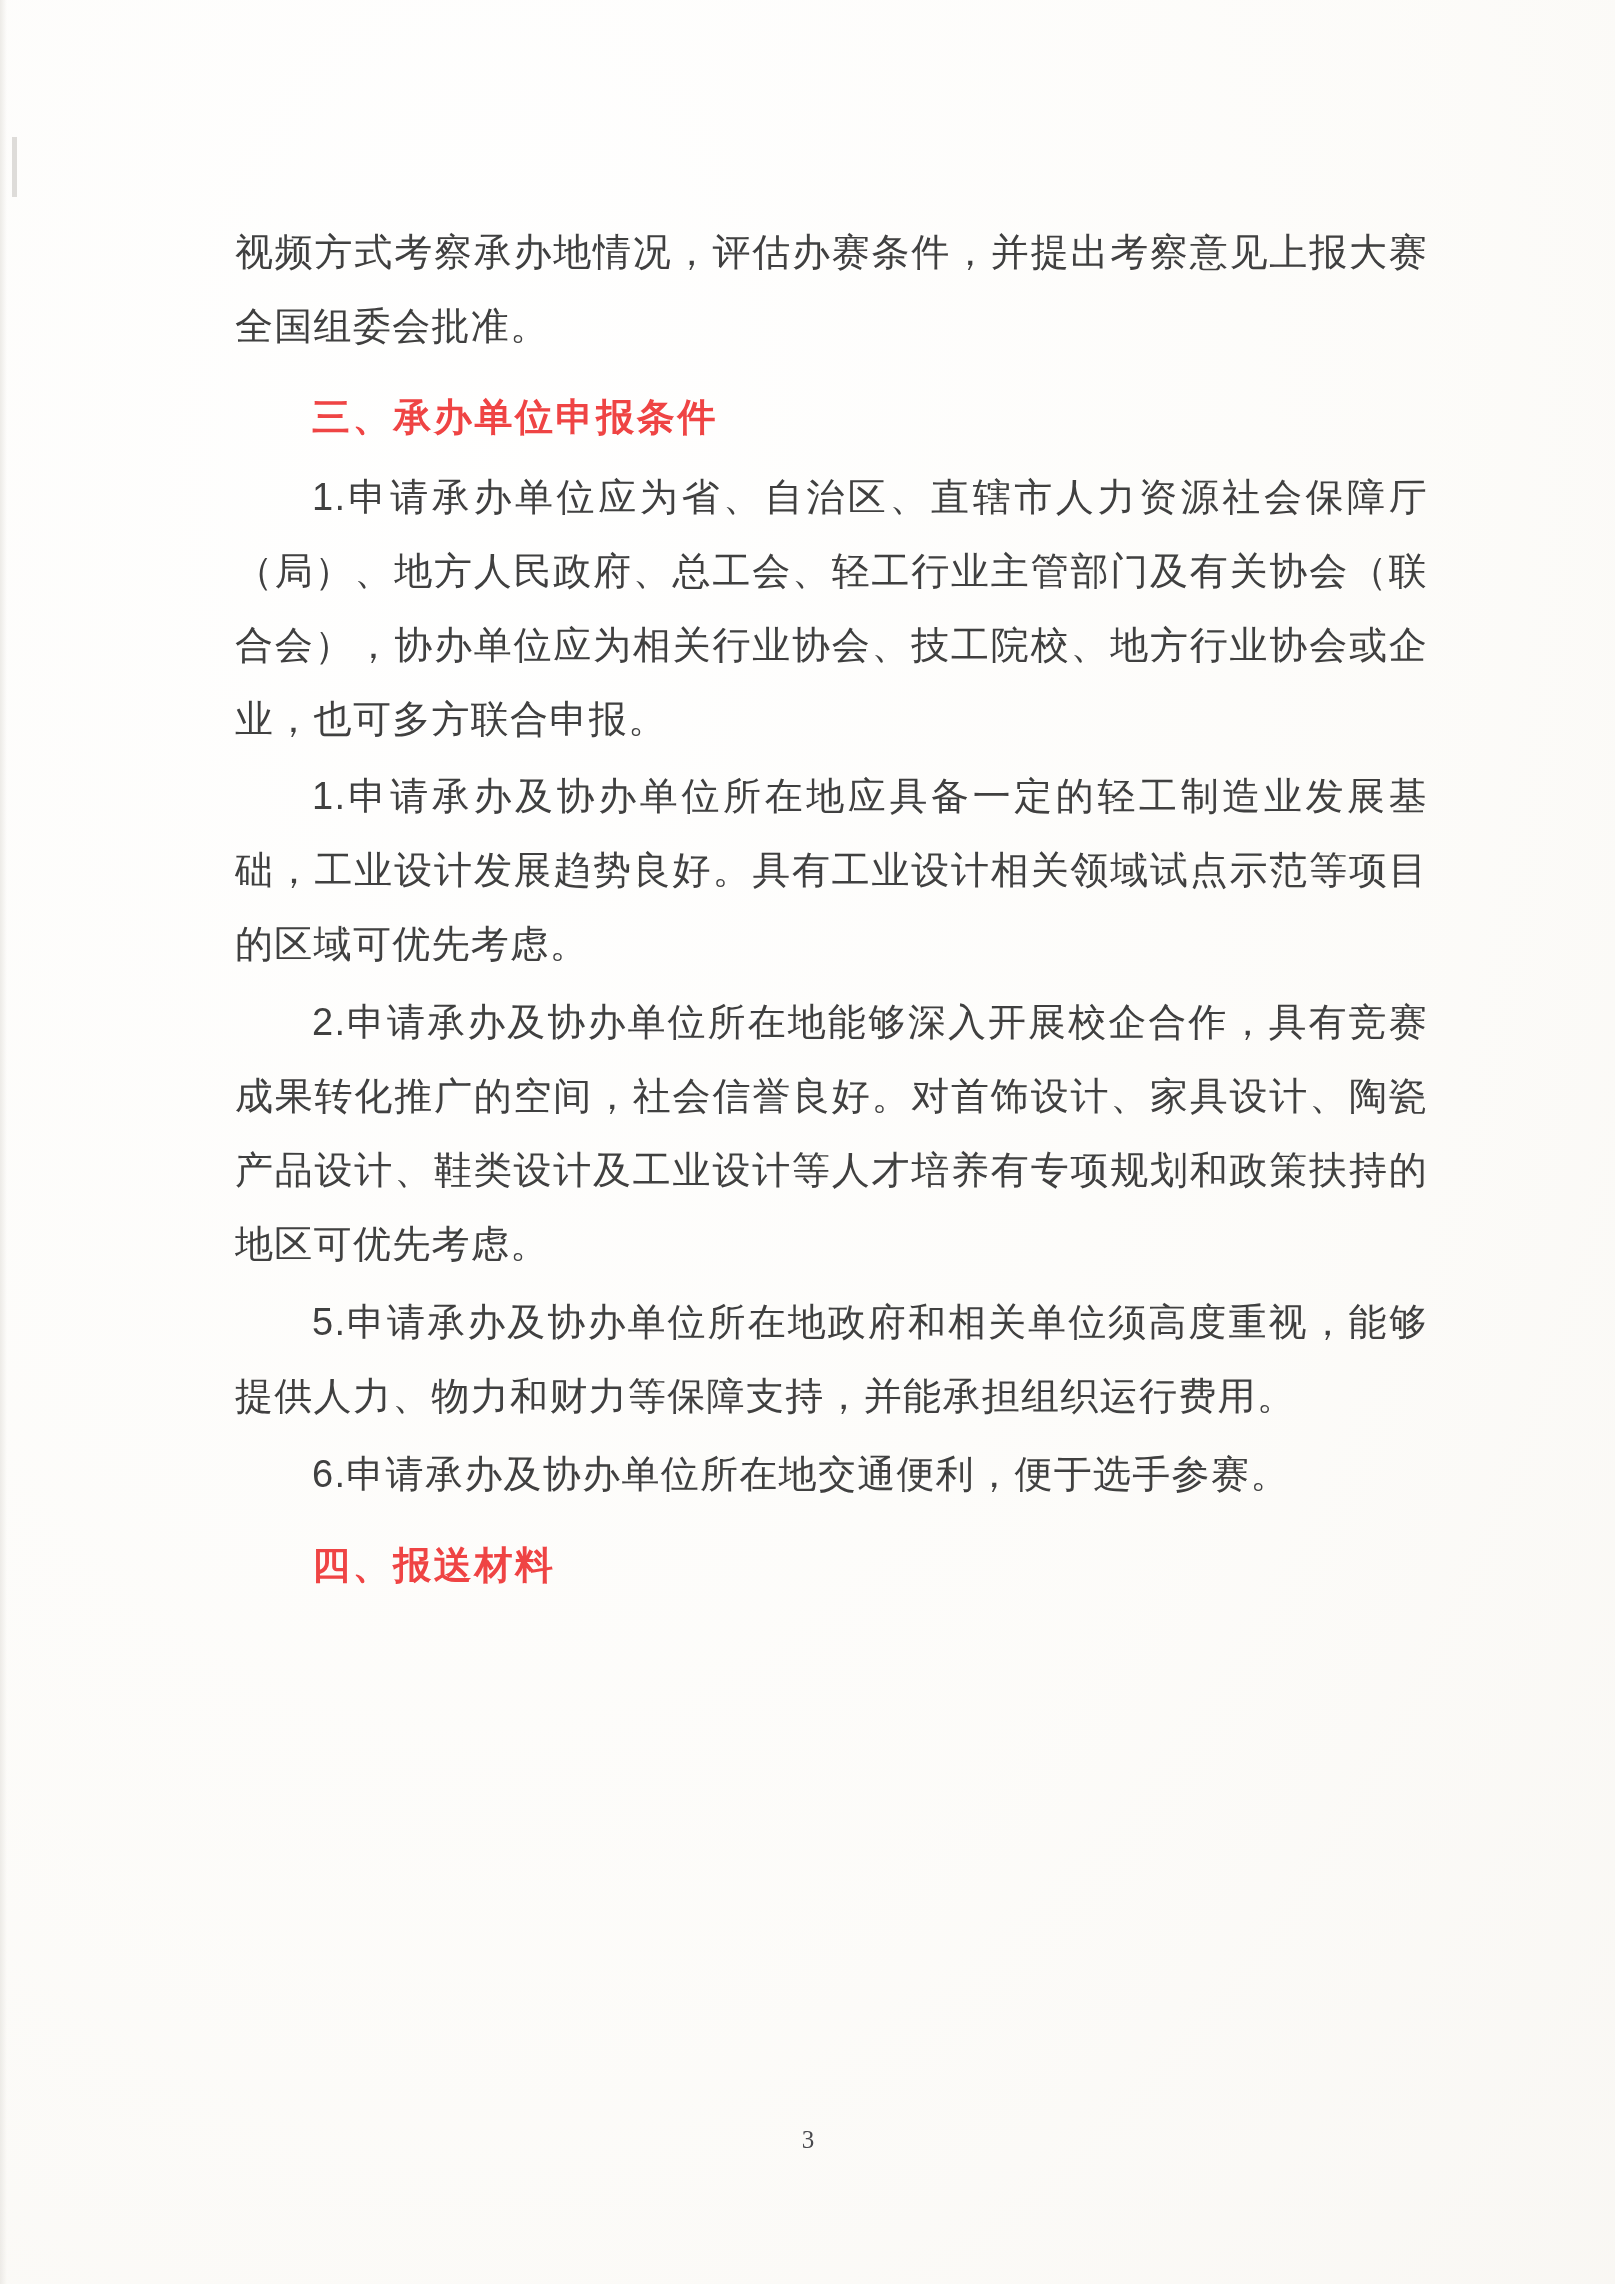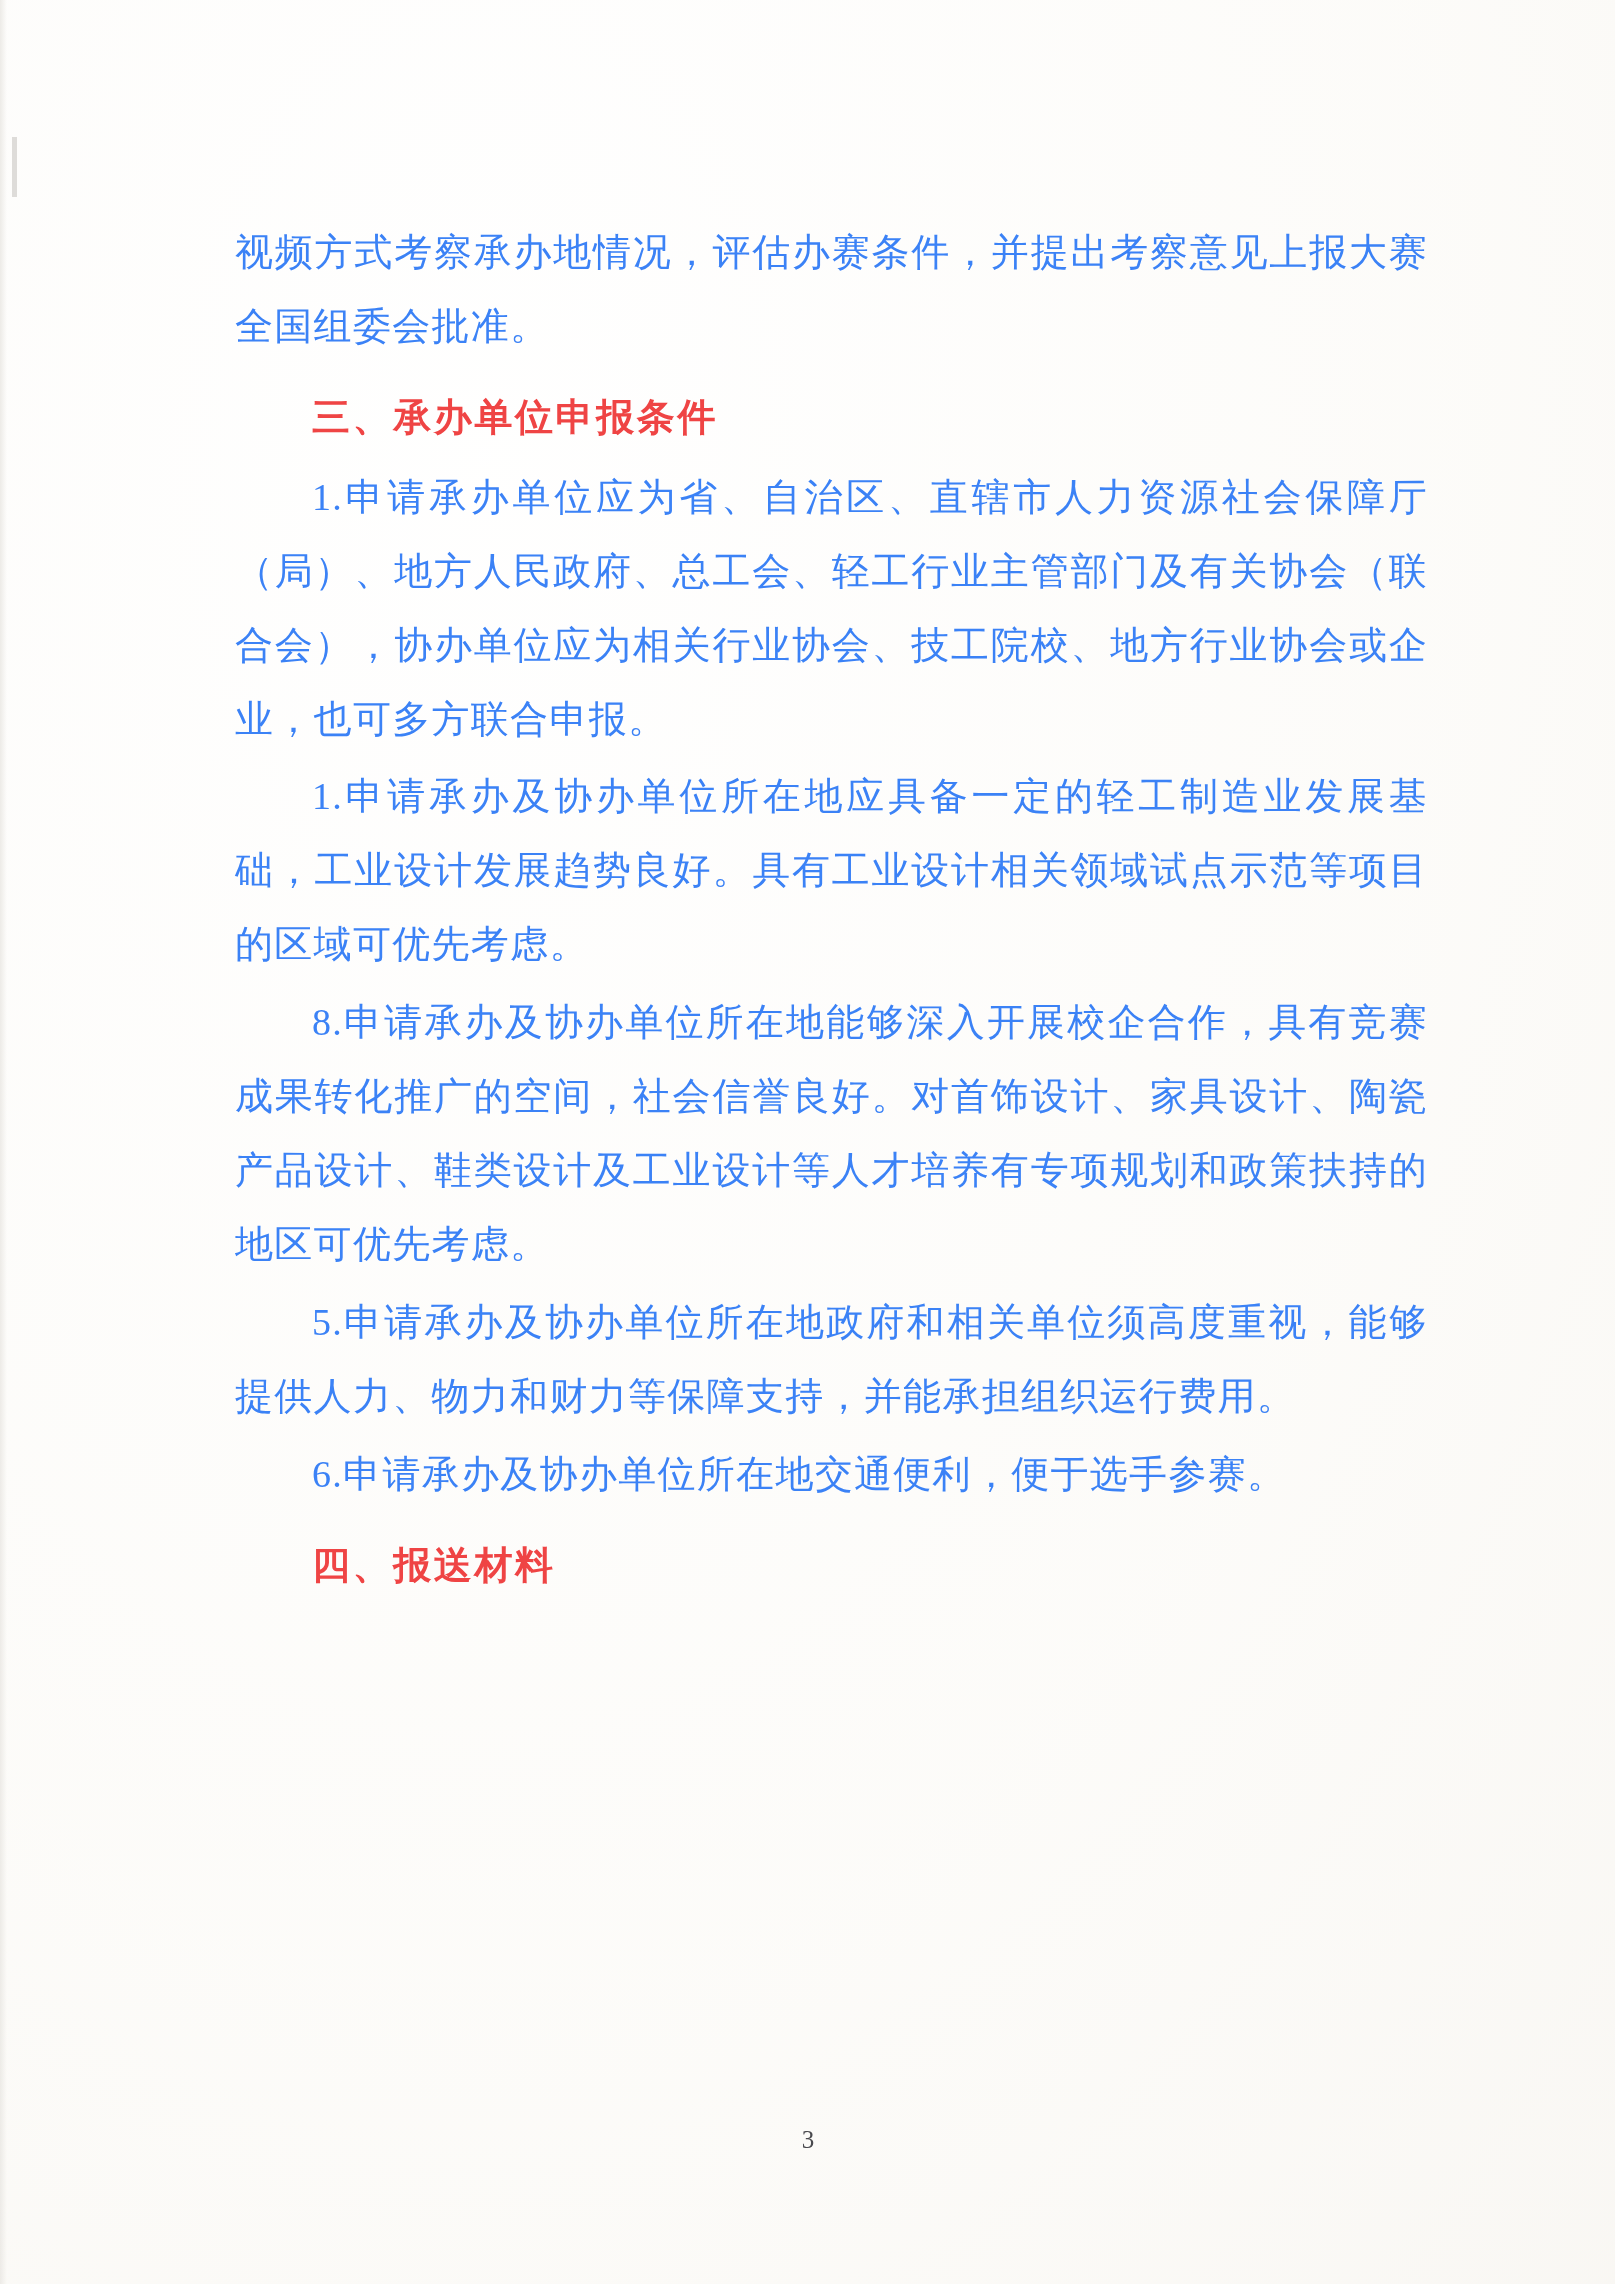--- a/index.html
+++ b/index.html
@@ -50,24 +50,24 @@
 
   .content {
     position: absolute;
     left: 235px;
     top: 215px;
     width: 1193px;
   }
 
   p.body-text {
     margin: 0 0 3.9px 0;
-    font-family: Liberation Serif, serif;
+    font-family: Liberation Sans, sans-serif;
     font-size: 38px;
     line-height: 74px;
-    color: #3b82f6;
+    color: #404040;
     letter-spacing: 1.3px;
     text-align: justify;
     text-justify: inter-ideograph;
     white-space: pre-wrap;
   }
   p.indent {
     text-indent: 77px;
   }
   h2.section-heading {
     margin: 18px 0 6.5px 0;
@@ -106,21 +106,21 @@
     <p class="body-text">视频方式考察承办地情况，评估办赛条件，并提出考察意见上报大赛全国组委会批准。</p>
 
 
     <h2 class="section-heading">三、承办单位申报条件</h2>
 
     <p class="body-text indent">1.申请承办单位应为省、自治区、直辖市人力资源社会保障厅（局）、地方人民政府、总工会、轻工行业主管部门及有关协会（联合会），协办单位应为相关行业协会、技工院校、地方行业协会或企业，也可多方联合申报。</p>
 
 
     <p class="body-text indent">1.申请承办及协办单位所在地应具备一定的轻工制造业发展基础，工业设计发展趋势良好。具有工业设计相关领域试点示范等项目的区域可优先考虑。</p>
 
-    <p class="body-text indent">8.申请承办及协办单位所在地能够深入开展校企合作，具有竞赛成果转化推广的空间，社会信誉良好。对首饰设计、家具设计、陶瓷产品设计、鞋类设计及工业设计等人才培养有专项规划和政策扶持的地区可优先考虑。</p>
+    <p class="body-text indent">2.申请承办及协办单位所在地能够深入开展校企合作，具有竞赛成果转化推广的空间，社会信誉良好。对首饰设计、家具设计、陶瓷产品设计、鞋类设计及工业设计等人才培养有专项规划和政策扶持的地区可优先考虑。</p>
 
     <p class="body-text indent">5.申请承办及协办单位所在地政府和相关单位须高度重视，能够提供人力、物力和财力等保障支持，并能承担组织运行费用。</p>
 
     <p class="body-text indent">6.申请承办及协办单位所在地交通便利，便于选手参赛。</p>
 
     <h2 class="section-heading">四、报送材料</h2>
 
     <div class="blank-tail"></div>
   </div>
 

